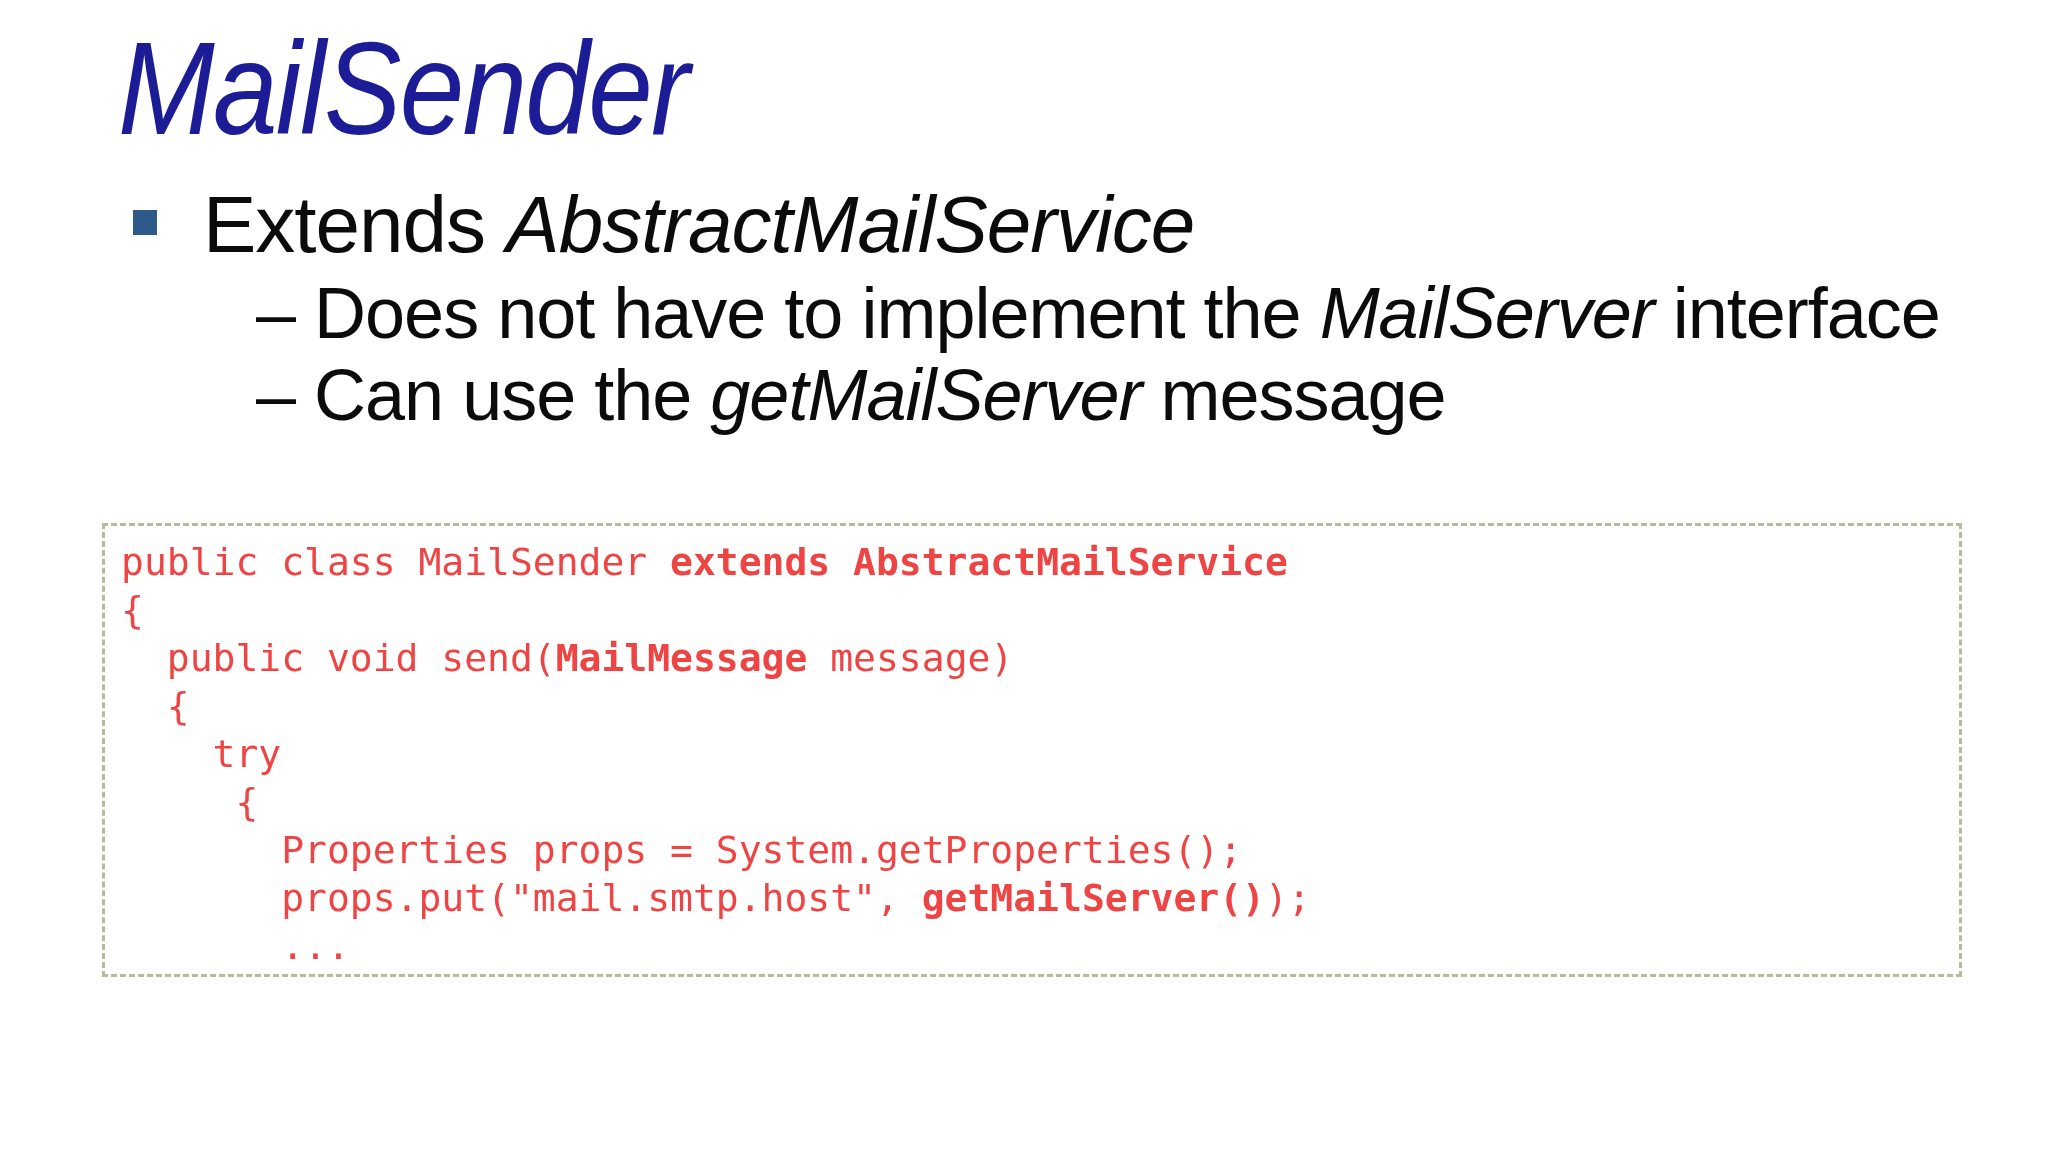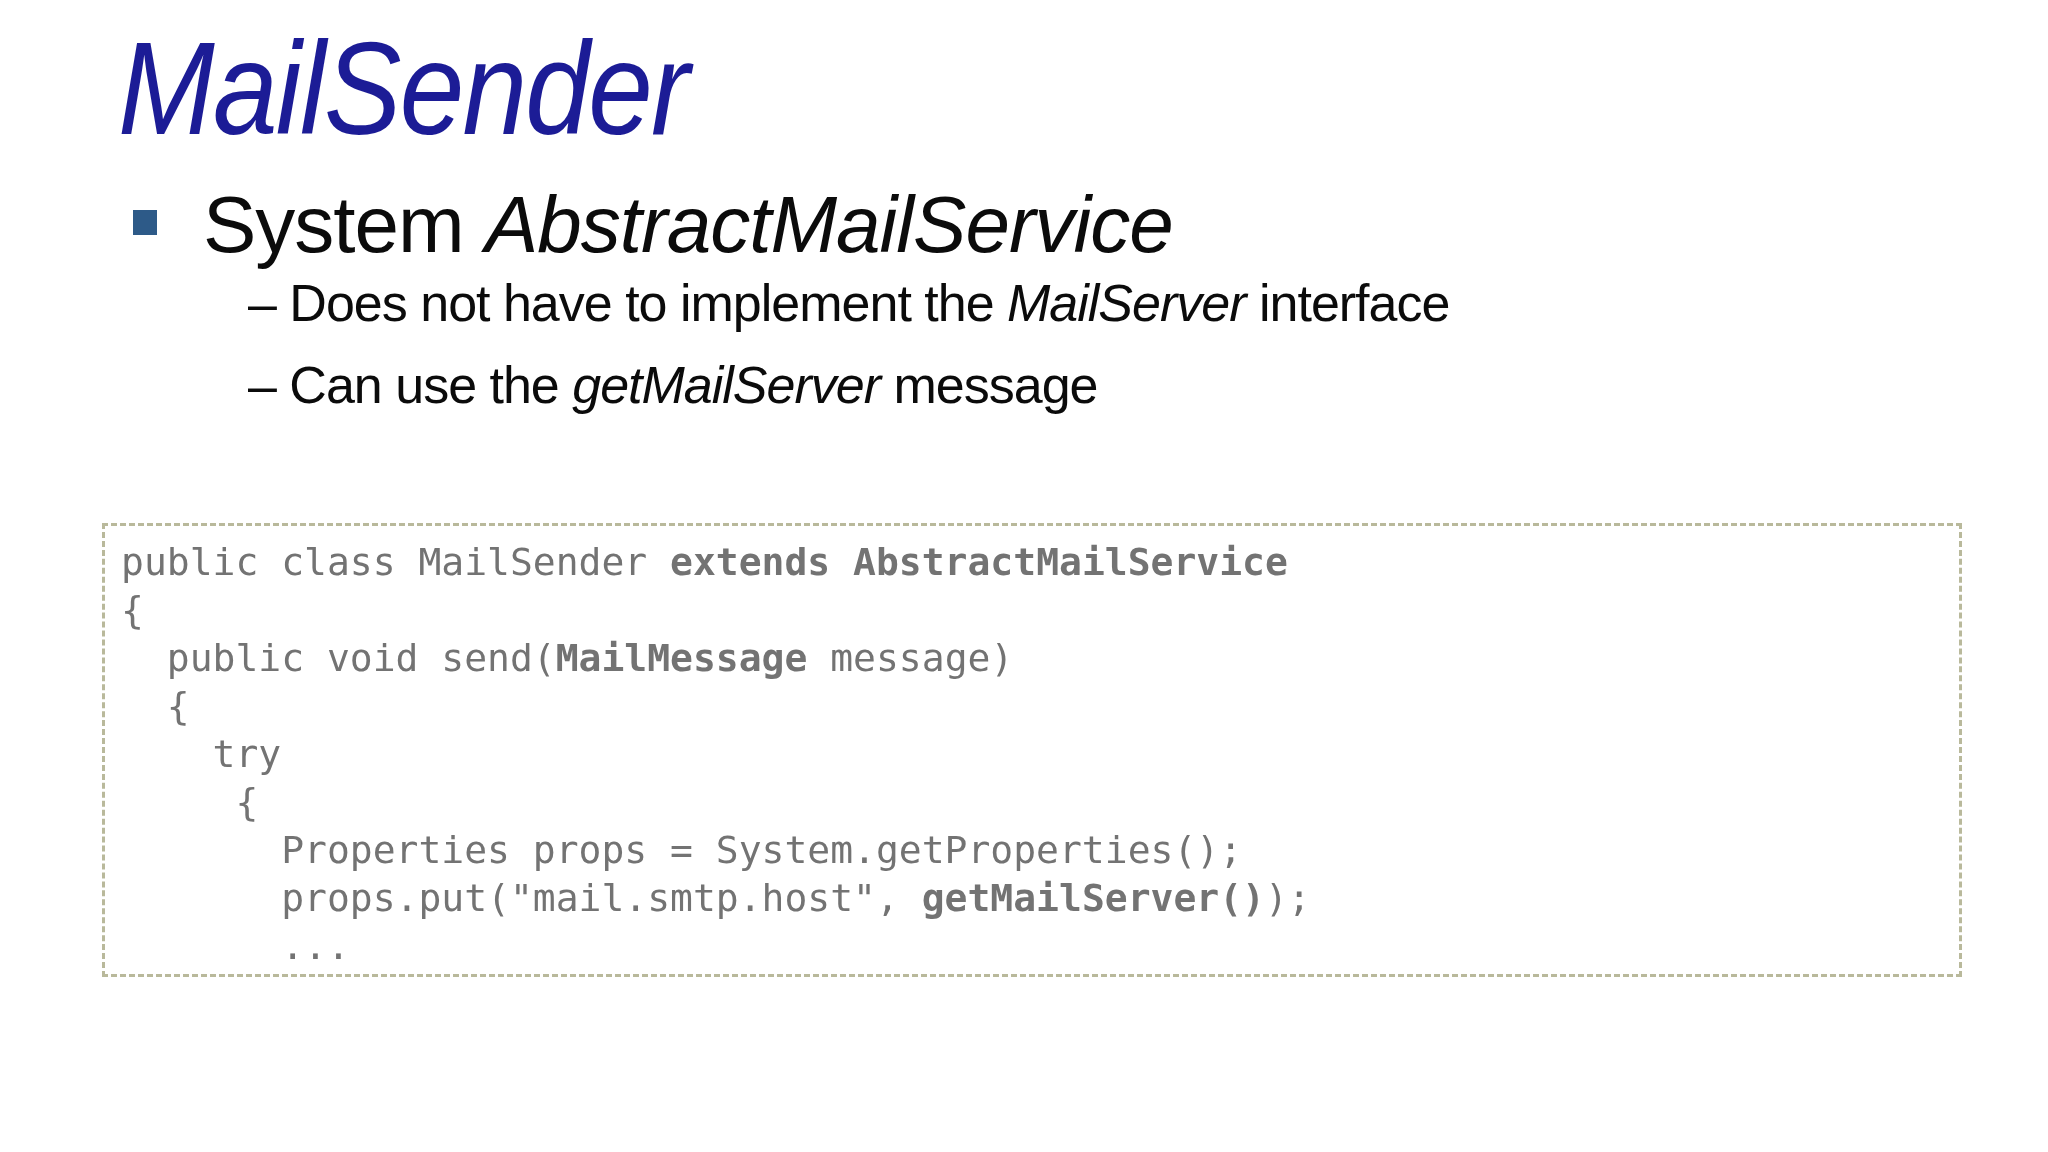--- a/index.html
+++ b/index.html
@@ -45,22 +45,22 @@
     position: absolute;
     left: 203px;
     top: 185px;
     font-size: 80px;
     line-height: 1;
     white-space: nowrap;
     letter-spacing: -1px;
   }
   .sub-bullet {
     position: absolute;
-    left: 248px;
-    font-size: 52px;
+    left: 256px;
+    font-size: 72px;
     line-height: 1;
     white-space: nowrap;
     letter-spacing: -1px;
   }
   .sub-bullet.sub-0 { top: 277px; }
   .sub-bullet.sub-1 { top: 359px; }
   .seg-italic { font-style: italic; text-align: center; }
   .code-box {
     position: absolute;
     left: 102px;
@@ -68,37 +68,37 @@
     width: 1860px;
     height: 454px;
     box-sizing: border-box;
     border: 3px dashed #b9b99b;
     background: #ffffff;
     margin: 0;
     padding: 12px 0 0 16px;
     font-family: "DejaVu Sans Mono", monospace;
     font-size: 38px;
     line-height: 48px;
-    color: #737373;
+    color: #ef4444;
     white-space: pre;
     overflow: hidden;
   }
   .code-line { white-space: pre; }
   .seg-bold { font-weight: bold; }
 </style>
 </head>
 <body>
 
 <div class="slide">
 
   <h1 class="title" style="color: rgb(28, 28, 150);">MailSender</h1>
 
   <span class="bullet-marker" style="background: rgb(45, 90, 136);"></span>
 
-  <div class="bullet-text"><span class="seg-regular">System </span><span class="seg-italic">AbstractMailService</span></div>
+  <div class="bullet-text"><span class="seg-regular">Extends </span><span class="seg-italic">AbstractMailService</span></div>
 
   <div class="sub-bullet sub-0"><span class="seg-regular">– Does not have to implement the </span><span class="seg-italic">MailServer</span><span class="seg-regular"> interface</span></div>
 
   <div class="sub-bullet sub-1"><span class="seg-regular">– Can use the </span><span class="seg-italic">getMailServer</span><span class="seg-regular"> message</span></div>
 
   <pre class="code-box" style="border-color: rgb(185, 185, 155);"><div class="code-line"><span class="seg-plain">public class MailSender </span><span class="seg-bold">extends AbstractMailService</span></div><div class="code-line"><span class="seg-plain">{</span></div><div class="code-line"><span class="seg-plain">  public void send(</span><span class="seg-bold">MailMessage</span><span class="seg-plain"> message)</span></div><div class="code-line"><span class="seg-plain">  {</span></div><div class="code-line"><span class="seg-plain">    try</span></div><div class="code-line"><span class="seg-plain">     {</span></div><div class="code-line"><span class="seg-plain">       Properties props = System.getProperties();</span></div><div class="code-line"><span class="seg-plain">       props.put("mail.smtp.host", </span><span class="seg-bold">getMailServer()</span><span class="seg-plain">);</span></div><div class="code-line"><span class="seg-plain">       ...</span></div></pre>
 
 </div>
 
 </body></html>

